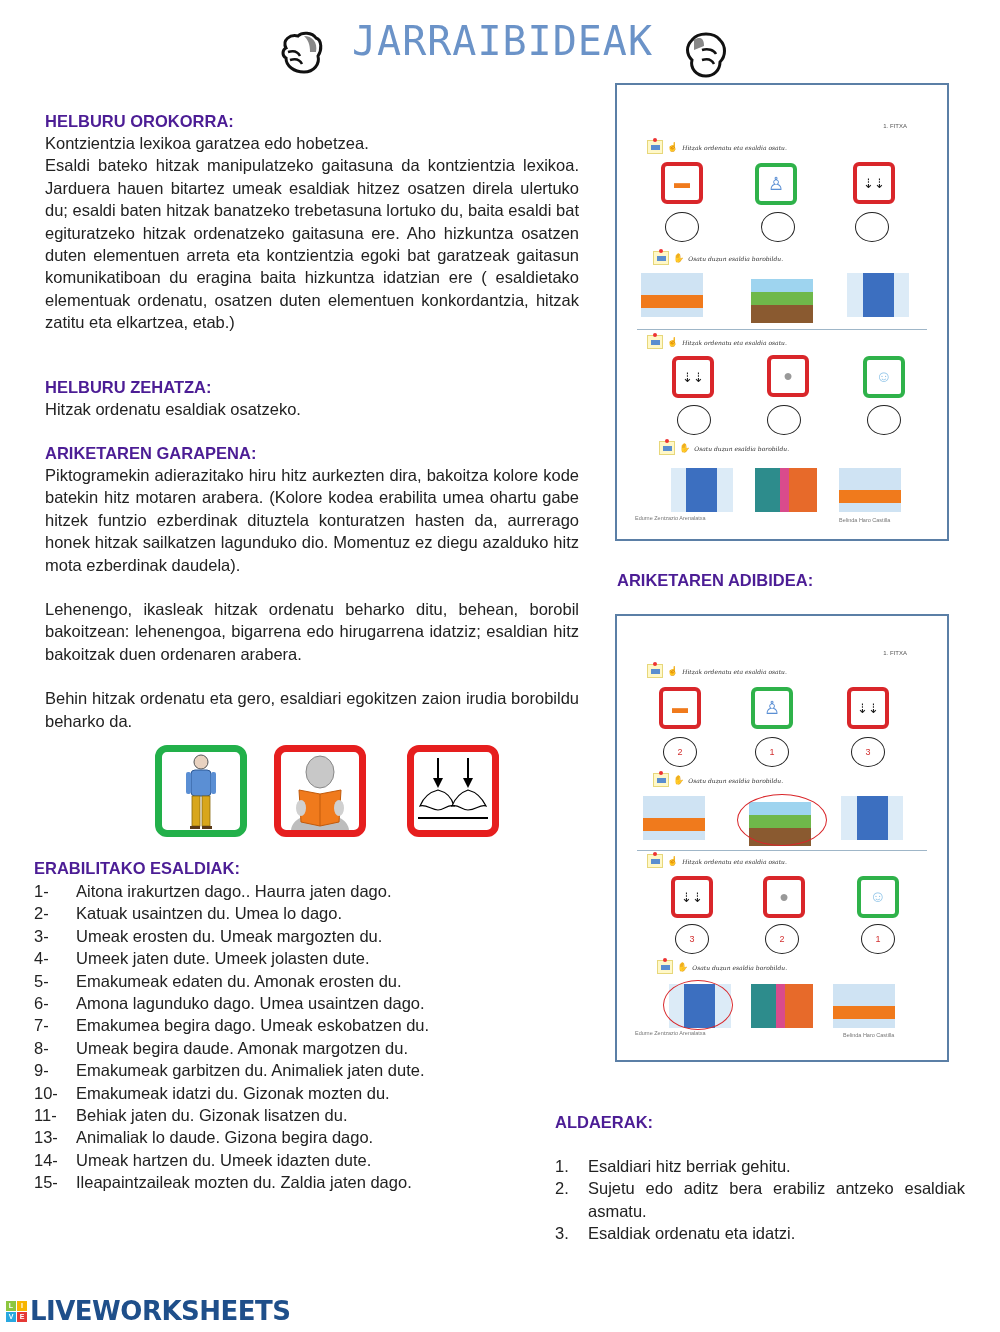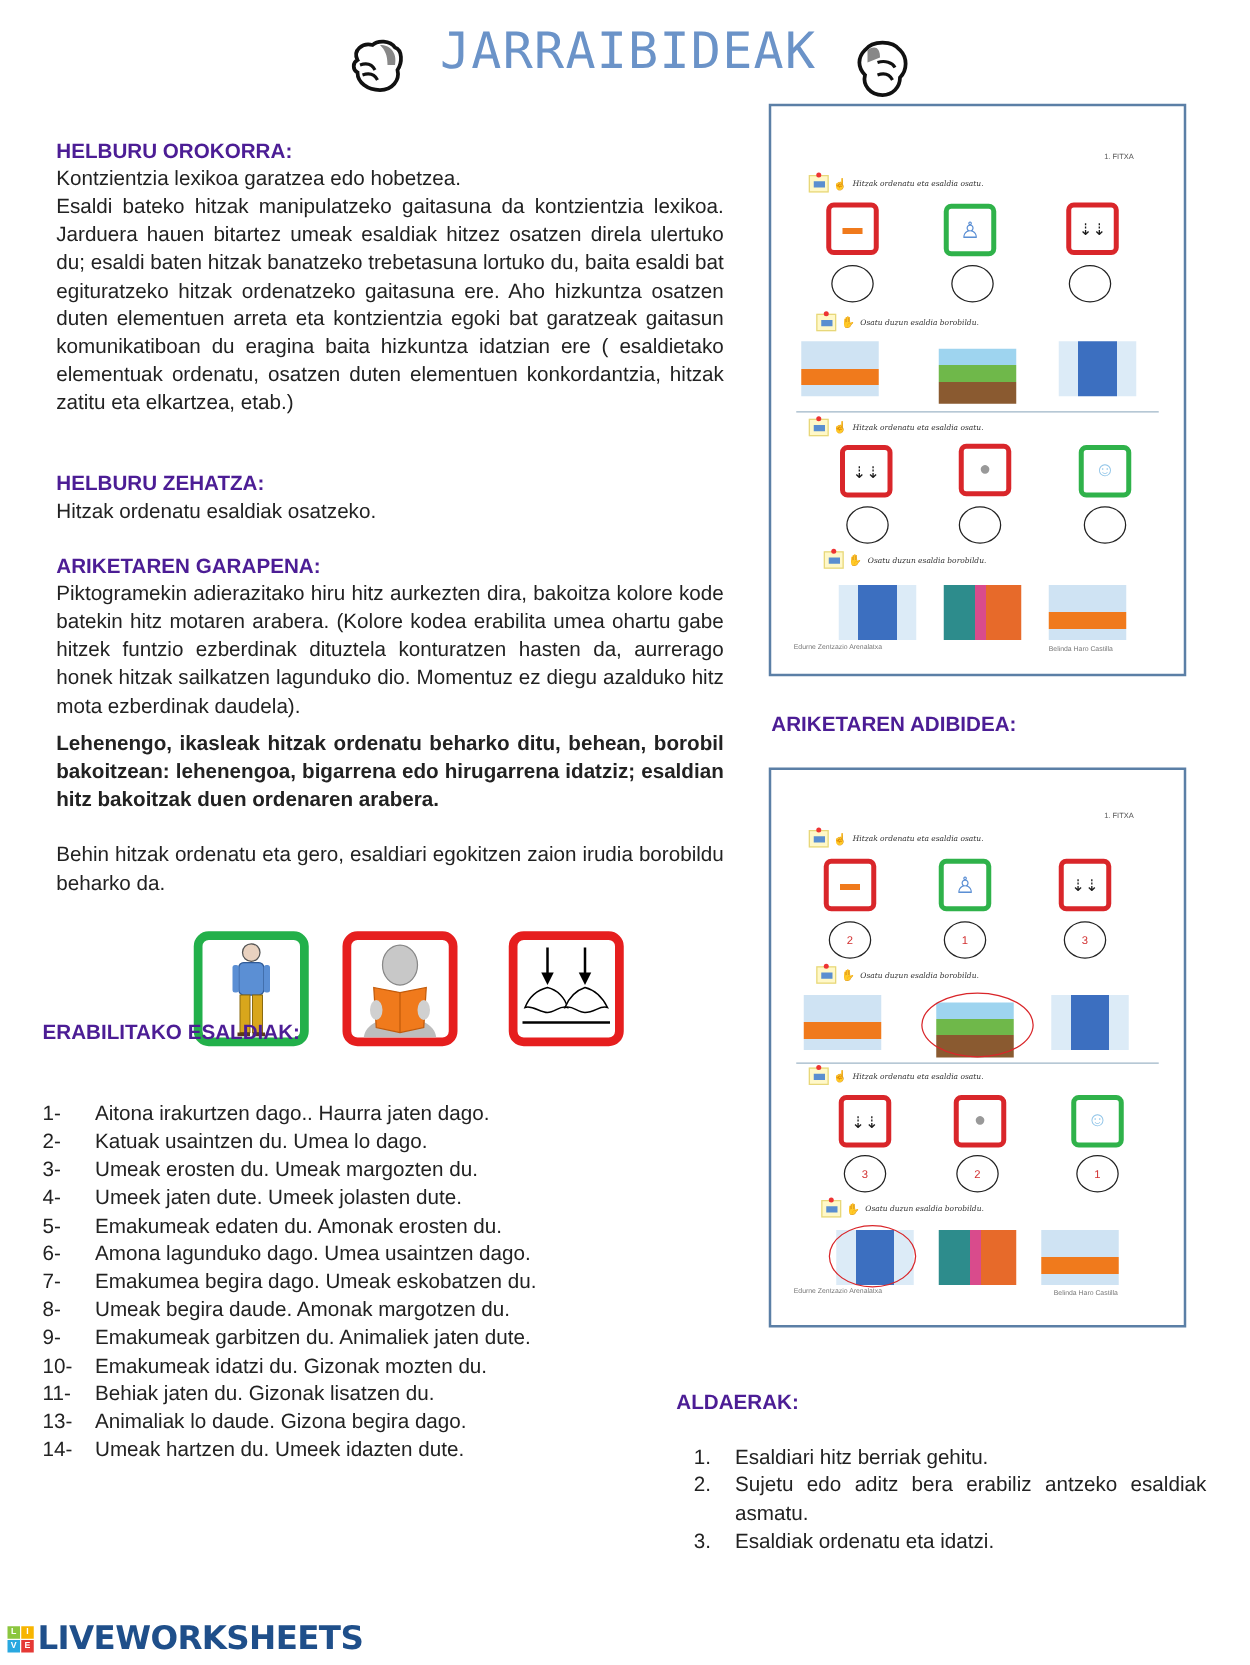--- a/index.html
+++ b/index.html
@@ -89,21 +89,21 @@
 </div>
 
 <div class="abs col-left" style="top:378px;">
   <div class="h">HELBURU ZEHATZA:</div>
   <div class="p left" style="margin-top:1px;">Hitzak ordenatu esaldiak osatzeko.</div>
 </div>
 
 <div class="abs col-left" style="top:444px;">
   <div class="h">ARIKETAREN GARAPENA:</div>
   <div class="p" style="margin-top:1px;">Piktogramekin adierazitako hiru hitz aurkezten dira, bakoitza kolore kode batekin hitz motaren arabera. (Kolore kodea erabilita umea ohartu gabe hitzek funtzio ezberdinak dituztela konturatzen hasten da, aurrerago honek hitzak sailkatzen lagunduko dio. Momentuz ez diegu azalduko hitz mota ezberdinak daudela).</div>
-  <div class="p" style="margin-top:8px;font-weight:bold;">Lehenengo, ikasleak hitzak ordenatu beharko ditu, behean, borobil bakoitzean: lehenengoa, bigarrena edo hirugarrena idatziz; esaldian hitz bakoitzak duen ordenaren arabera.</div>
+  <div class="p" style="margin-top:22px;">Lehenengo, ikasleak hitzak ordenatu beharko ditu, behean, borobil bakoitzean: lehenengoa, bigarrena edo hirugarrena idatziz; esaldian hitz bakoitzak duen ordenaren arabera.</div>
   <div class="p" style="margin-top:22px;">Behin hitzak ordenatu eta gero, esaldiari egokitzen zaion irudia borobildu beharko da.</div>
 </div>
 
 <div class="abs picto green" style="left:155px; top:745px;">
   <svg viewBox="0 0 60 78" width="60" height="78">
     <circle cx="30" cy="10" r="7" fill="#e9d2c0" stroke="#555" stroke-width="1"></circle>
     <rect x="20" y="18" width="20" height="26" rx="4" fill="#5b8fd4" stroke="#2f5a96" stroke-width="1"></rect>
     <rect x="15" y="20" width="5" height="22" rx="2" fill="#5b8fd4"></rect>
     <rect x="40" y="20" width="5" height="22" rx="2" fill="#5b8fd4"></rect>
     <rect x="21" y="44" width="8" height="30" fill="#d8a61c" stroke="#8a6a10" stroke-width="0.8"></rect>
@@ -127,21 +127,21 @@
     <line x1="24" y1="6" x2="24" y2="30" stroke="#000" stroke-width="2"></line>
     <polygon points="19,26 29,26 24,36" fill="#000"></polygon>
     <line x1="54" y1="6" x2="54" y2="30" stroke="#000" stroke-width="2"></line>
     <polygon points="49,26 59,26 54,36" fill="#000"></polygon>
     <path d="M6 54 C10 44 16 40 24 38 C32 40 38 46 40 54 C34 52 30 58 24 58 C18 58 12 52 6 54 Z" fill="#fff" stroke="#000" stroke-width="1.2"></path>
     <path d="M38 54 C42 44 48 40 54 38 C62 40 68 46 72 54 C66 52 62 58 54 58 C48 58 44 52 38 54 Z" fill="#fff" stroke="#000" stroke-width="1.2"></path>
     <line x1="4" y1="66" x2="74" y2="66" stroke="#000" stroke-width="2"></line>
   </svg>
 </div>
 
-<div class="abs h" style="left:34px; top:817px;">ERABILITAKO ESALDIAK:</div>
+<div class="abs h" style="left:34px; top:859px;">ERABILITAKO ESALDIAK:</div>
 <div class="abs list">
   <div class="list-row">
       <span class="list-num">1-</span>
       <span>Aitona irakurtzen dago.. Haurra jaten dago.</span>
     </div>
   <div class="list-row">
       <span class="list-num">2-</span>
       <span>Katuak usaintzen du. Umea lo dago.</span>
     </div>
   <div class="list-row">
@@ -180,20 +180,24 @@
       <span class="list-num">11-</span>
       <span>Behiak jaten du. Gizonak lisatzen du.</span>
     </div>
   <div class="list-row">
       <span class="list-num">13-</span>
       <span>Animaliak lo daude. Gizona begira dago.</span>
     </div>
   <div class="list-row">
       <span class="list-num">14-</span>
       <span>Umeak hartzen du. Umeek idazten dute.</span>
+    </div>
+  <div class="list-row">
+      <span class="list-num">15-</span>
+      <span>Ileapaintzaileak mozten du. Zaldia jaten dago.</span>
     </div>
 </div>
 
 <div class="abs sheet" style="left:615px; top:83px; height:458px;">
   <div class="sheet-inner">
     <div class="fitxa" style="top:38px;">1. FITXA</div>
     <div class="instr" style="top:55px;">
       <span class="instr-icon"></span>
       <span class="hand">☝</span>
       <span class="instr-text">Hitzak ordenatu eta esaldia osatu.</span>
@@ -305,21 +309,21 @@
     </div>
     <div class="scene baby" style="left:52px; top:368px;"></div>
     <div class="scene-ring" style="left:46px; top:364px; width:70px; height:50px;"></div>
     <div class="scene office" style="left:134px; top:368px;"></div>
     <div class="scene table" style="left:216px; top:368px;"></div>
     <div class="author" style="left:18px; top:414px;">Edurne Zentzazio Arenalatxa</div>
     <div class="author" style="left:226px; top:416px;">Belinda Haro Castilla</div>
   </div>
 </div>
 
-<div class="abs h" style="left:541px; top:1113px;">ALDAERAK:</div>
+<div class="abs h" style="left:555px; top:1113px;">ALDAERAK:</div>
 <div class="abs ald-list">
   <div class="ald-row">
       <span class="ald-num">1.</span>
       <span class="ald-text">Esaldiari hitz berriak gehitu.</span>
     </div>
   <div class="ald-row">
       <span class="ald-num">2.</span>
       <span class="ald-text" style="text-align-last:left;">Sujetu edo aditz bera erabiliz antzeko esaldiak asmatu.</span>
     </div>
   <div class="ald-row">

